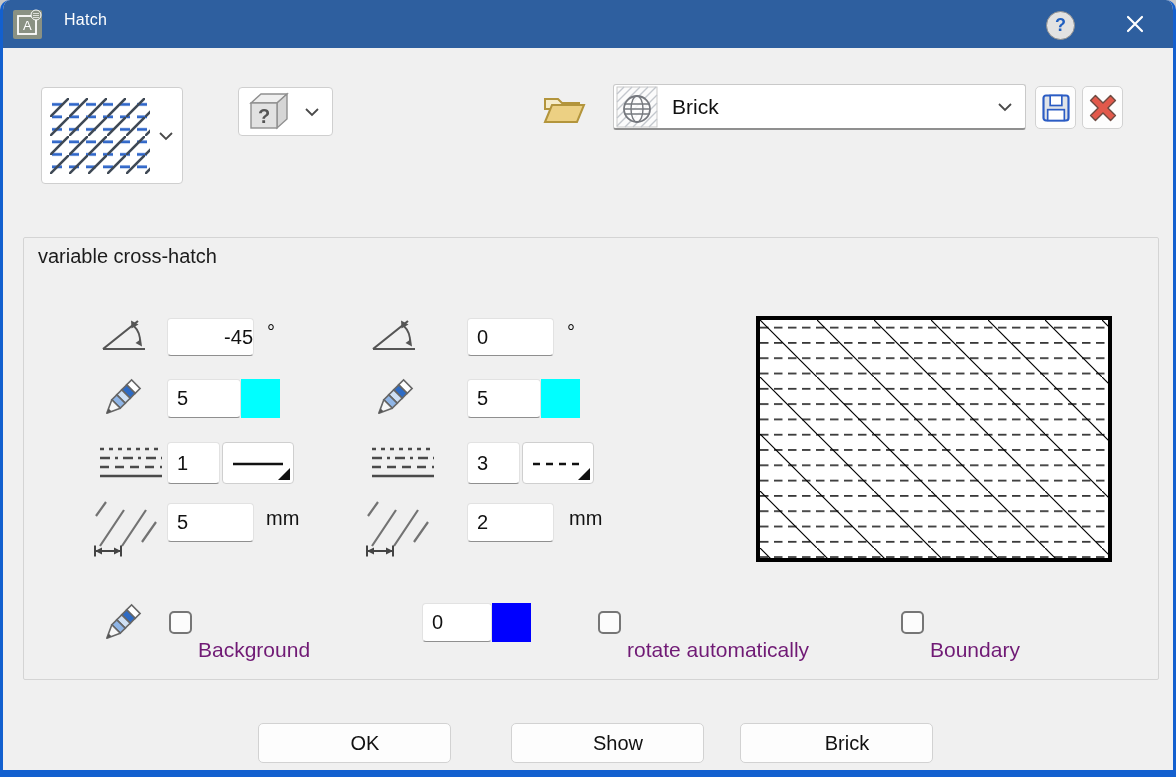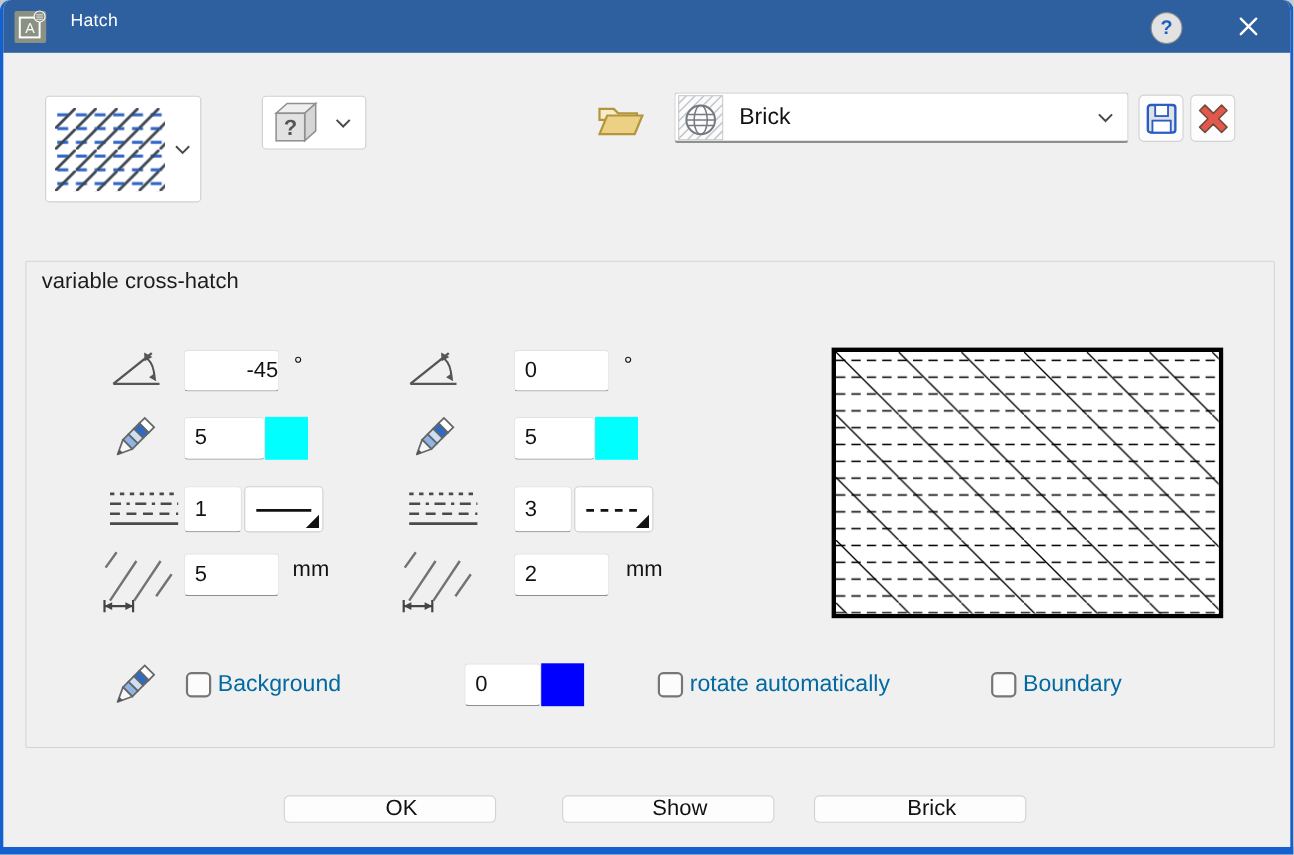--- a/index.html
+++ b/index.html
@@ -49,25 +49,25 @@
     font-size:20px;color:#1c1c1c;margin-top:21px;}
   .icon{position:absolute;}
   .row-input{position:absolute;height:38px;}
   .lt-drop{position:absolute;width:72px;height:42px;background:#fff;border:1px solid #cfcfcf;
     border-radius:4px;cursor:pointer;}
   .lt-drop svg{position:absolute;left:6px;top:8px;}
   .lt-drop .corner{position:absolute;right:3px;bottom:3px;width:0;height:0;
     border-left:12px solid transparent;border-bottom:12px solid #111;}
   .checkbox{position:absolute;width:23px;height:23px;appearance:none;-webkit-appearance:none;
     border:2px solid #767676;border-radius:5px;background:#fcfcfc;margin:0;cursor:pointer;}
-  .cblabel{position:absolute;font-size:21px;color:#0369a1;}
+  .cblabel{position:absolute;font-size:21px;color:#701a75;margin-top:28px;}
   .preview{position:absolute;left:732px;top:78px;width:356px;height:246px;background:#fff;
     border:4px solid #000;}
   
-  .footbtn{position:absolute;top:723px;height:25px;width:193px;font-size:20px;color:#111;
+  .footbtn{position:absolute;top:723px;height:40px;width:193px;font-size:20px;color:#111;
     display:flex;align-items:center;justify-content:center;cursor:pointer;padding-left:21px;}
 </style>
 </head>
 <body>
 
 <div class="dialog">
 
   <div class="titlebar">
     <span class="appicon">
       <svg width="30" height="30" viewBox="0 0 30 30">

